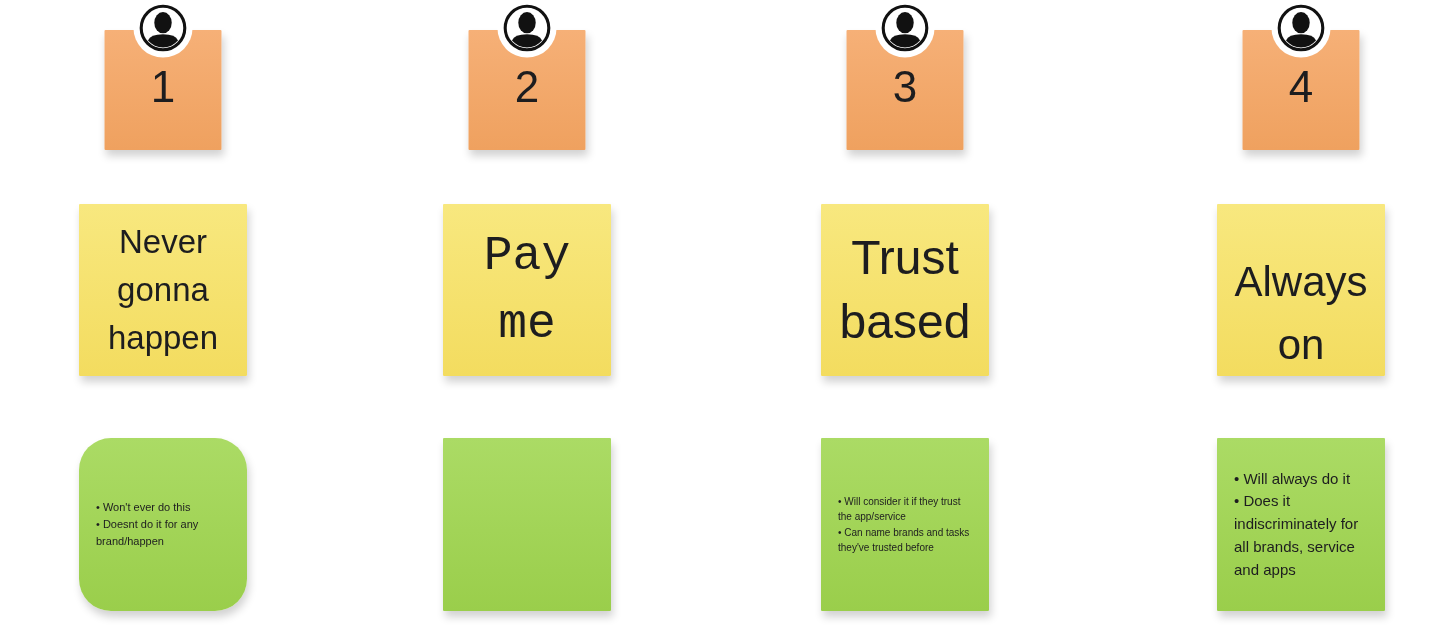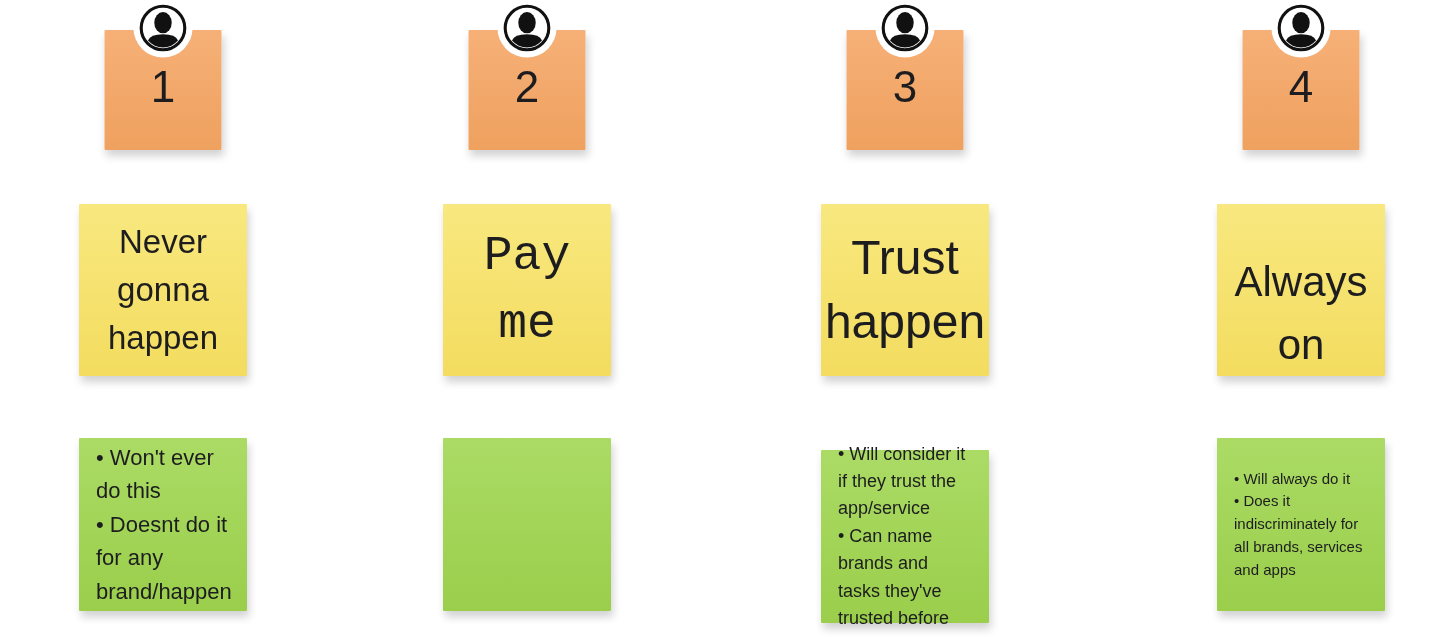--- a/index.html
+++ b/index.html
@@ -57,23 +57,23 @@
   .note-green{
     top:438px;left:0;
     width:168px;height:173px;
     background:linear-gradient(180deg,#abdb65 0%,#9ace4b 100%);
     flex-direction:column;
     justify-content:center;
     padding:14px 17px;
     text-align:left;
   }
   .note-green .bullet{line-height:1.52;}
-  .col-1 .note-green{font-size:22px;}
+  .col-1 .note-green{font-size:11px;border-radius:32px;}
   .col-2 .note-green{font-size:17.5px;}
-  .col-3 .note-green{font-size:18px;margin-top:12px;}
+  .col-3 .note-green{font-size:10px;}
   .col-4 .note-green{font-size:15px;}
 </style>
 </head>
 <body>
 
 <svg width="0" height="0" style="position:absolute" aria-hidden="true">
   <defs>
     <symbol id="person-avatar" viewBox="0 0 64 64">
       <circle cx="32" cy="32" r="30.5" fill="#ffffff"></circle>
       <circle cx="32" cy="32" r="22.5" fill="#ffffff" stroke="#111111" stroke-width="3.2"></circle>
@@ -122,21 +122,21 @@
   <div class="column col-3">
     <div class="note note-orange">
       <span class="note-number">3</span>
     </div>
     <div class="avatar">
       <svg width="62" height="62">
           <use href="#person-avatar"></use>
         </svg>
     </div>
     <div class="note note-yellow">
-      <span>Trust happen</span>
+      <span>Trust based</span>
     </div>
     <div class="note note-green">
       <div class="bullet">• Will consider it if they trust the app/service</div>
       <div class="bullet">• Can name brands and tasks they've trusted before</div>
     </div>
   </div>
 
   <div class="column col-4">
     <div class="note note-orange">
       <span class="note-number">4</span>
@@ -144,17 +144,17 @@
     <div class="avatar">
       <svg width="62" height="62">
           <use href="#person-avatar"></use>
         </svg>
     </div>
     <div class="note note-yellow">
       <span>Always on</span>
     </div>
     <div class="note note-green">
       <div class="bullet">• Will always do it</div>
-      <div class="bullet">• Does it indiscriminately for all brands, services and apps</div>
+      <div class="bullet">• Does it indiscriminately for all brands, service and apps</div>
     </div>
   </div>
 
 </div>
 
 </body></html>

